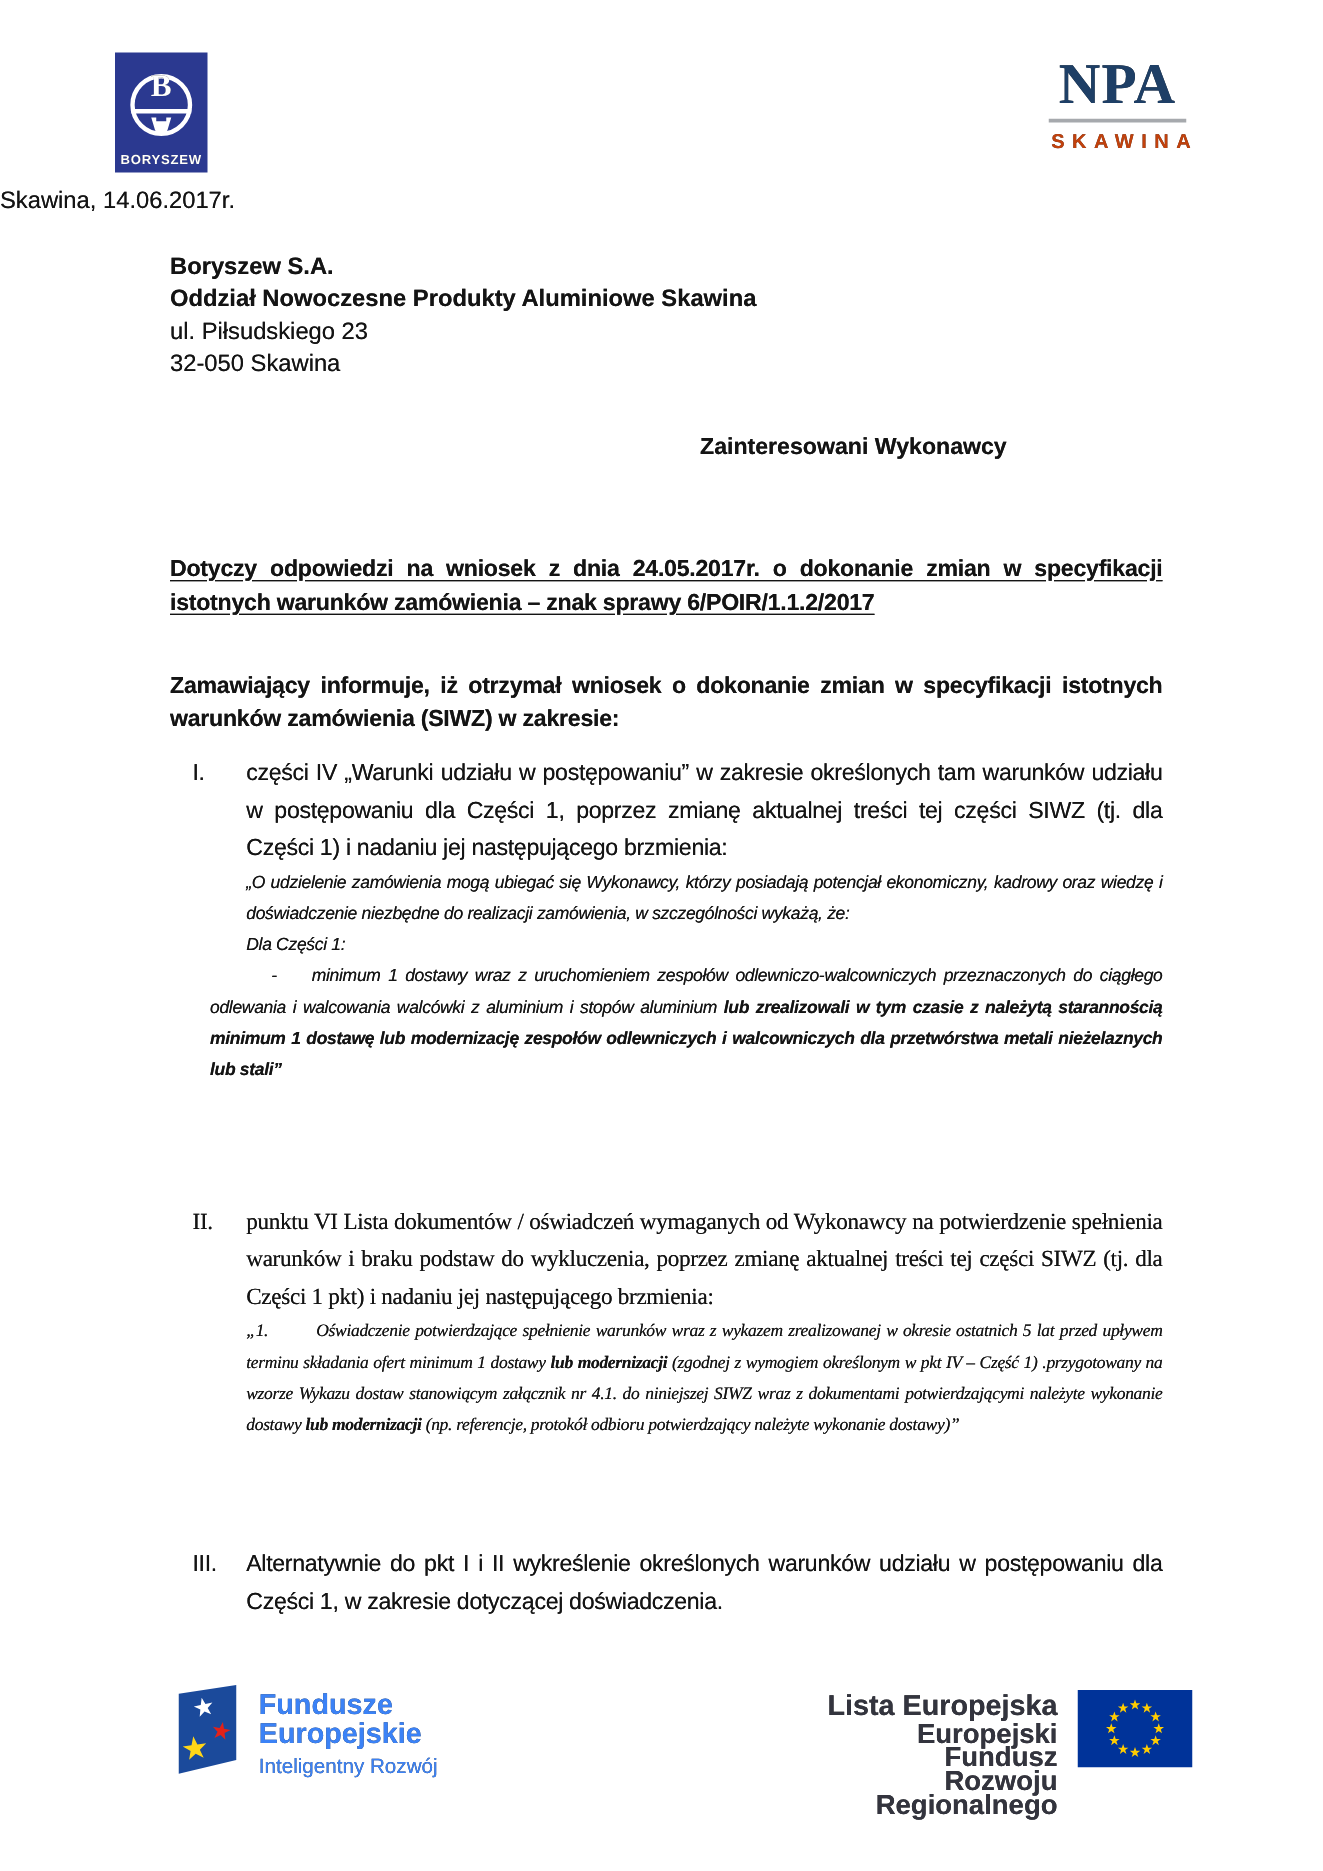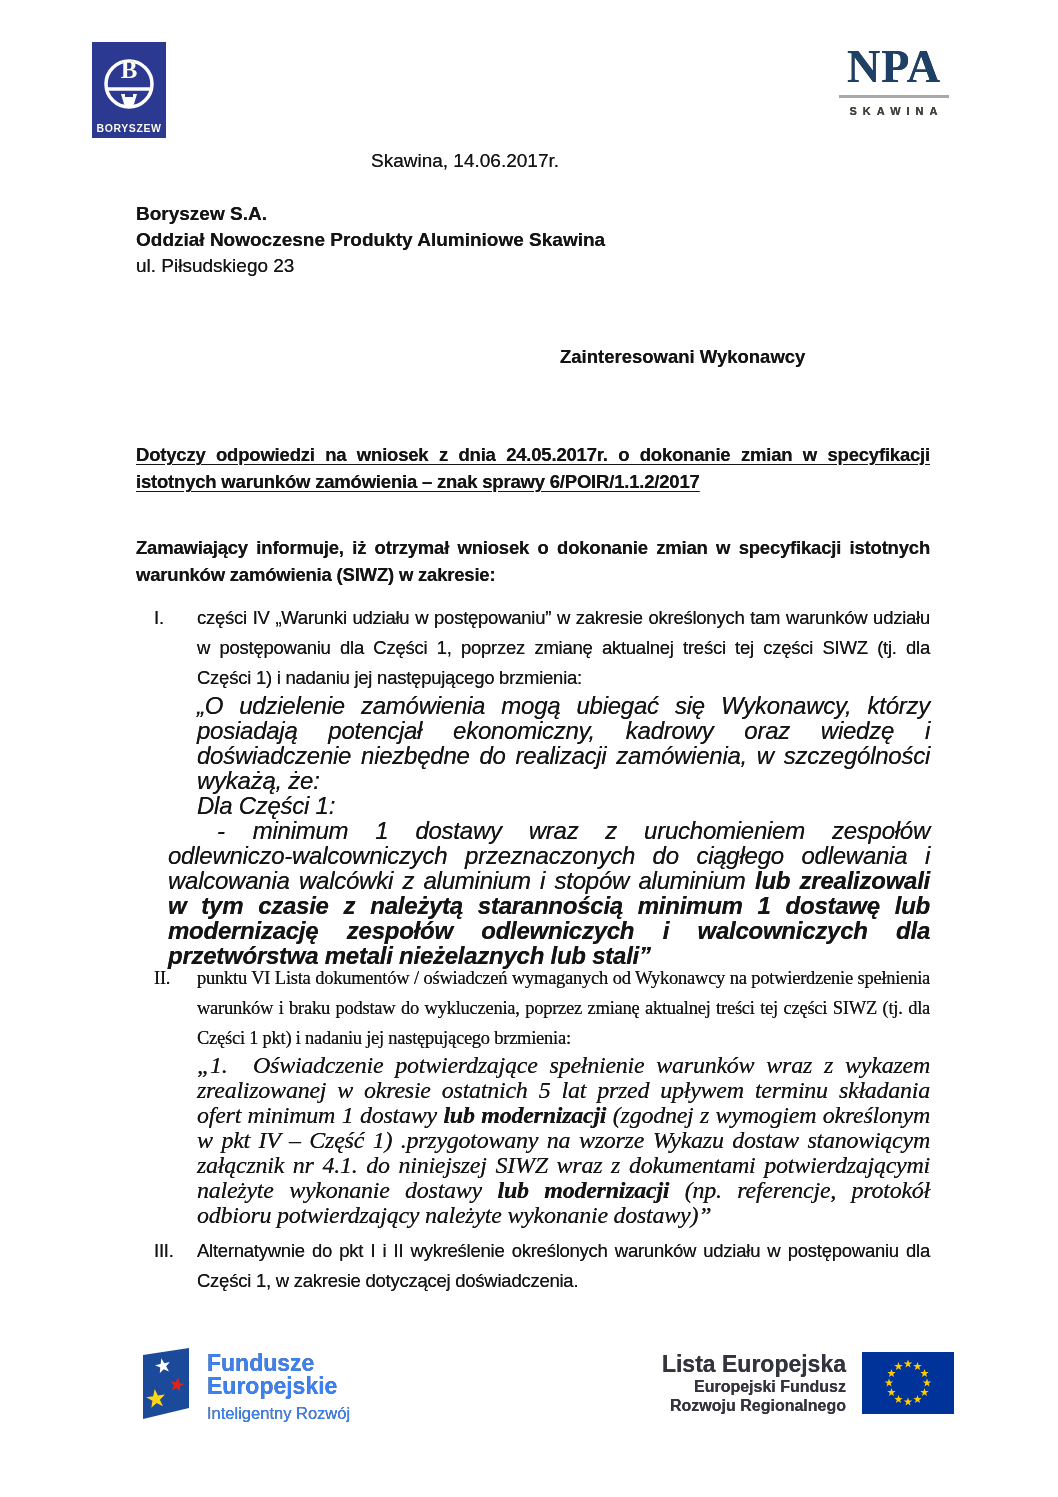--- a/index.html
+++ b/index.html
@@ -13,57 +13,57 @@
   .boryszew svg{position:absolute;left:0;top:0;}
   .b-letter{position:absolute;top:15px;left:0;width:74px;text-align:center;
             font-family:"Liberation Serif",serif;font-weight:bold;font-size:25px;color:#fff;line-height:25px;}
   .b-label{position:absolute;bottom:4px;left:0;width:74px;text-align:center;
            font-weight:bold;font-size:10.5px;letter-spacing:.6px;color:#fff;}
 
   
   .npa{left:836px;top:44px;width:116px;text-align:center;color:#1e3f66;}
   .npa-name{font-family:"Liberation Serif",serif;font-weight:bold;font-size:46px;line-height:46px;letter-spacing:1px;}
   .npa-rule{height:3px;background:#a6a9ad;margin:5px 3px 7px 3px;}
-  .npa-city{font-weight:bold;font-size:11px;letter-spacing:6px;text-indent:5px;color:#404040;}
+  .npa-city{font-weight:bold;font-size:16px;letter-spacing:6px;text-indent:5px;color:#c2410c;}
 
-  .date{top:150px;left:0;width:930px;text-align:center;font-size:19px;}
+  .date{top:150px;left:0;width:930px;text-align:left;font-size:19px;}
 
   .address{left:136px;top:201px;font-size:19px;line-height:26px;}
   .address .bold{font-weight:bold;}
 
   .recipient{left:560px;top:346px;font-size:18.5px;font-weight:bold;}
 
   .subject{left:136px;top:441px;width:794px;font-size:18.5px;font-weight:bold;line-height:27px;
            text-align:justify;text-decoration:underline;text-underline-offset:3px;letter-spacing:-0.2px;}
 
   .intro{left:136px;top:534px;width:794px;font-size:18.5px;font-weight:bold;line-height:27px;
          text-align:justify;letter-spacing:-0.2px;}
 
   
   .item{left:136px;width:794px;letter-spacing:-0.25px;}
   .item .num{position:absolute;left:18px;top:0;font-size:18.5px;line-height:30px;}
   .item .body{margin-left:61px;}
   .item .text{font-size:18.5px;line-height:30px;text-align:justify;}
-  .quote{font-style:italic;font-size:24px;line-height:25px;text-align:justify;margin:0;}
+  .quote{font-style:italic;font-size:14px;line-height:25px;text-align:justify;margin:0;}
   .quote .b{font-weight:bold;}
   .bullet{margin-left:-29px;text-indent:49px;}
   .dash{margin-right:28px;}
   .qnum{display:inline-block;width:56px;}
   #item1{top:603px;}
   #item2{top:963px;font-family:Liberation Serif, serif;}
   #item3{top:1236px;}
 
   
   .footer-fe{left:140px;top:1346px;display:flex;align-items:flex-start;}
   .fe-text{margin-left:15px;margin-top:6px;color:#3b82f6;}
   .fe-title{font-size:23px;line-height:23px;font-weight:bold;}
   .fe-sub{font-size:16.5px;margin-top:6px;}
   .footer-eu{left:648px;top:1352px;width:198px;text-align:right;color:#33343e;}
   .eu-title{font-size:23px;line-height:25px;font-weight:bold;}
-  .eu-sub{font-size:16px;line-height:19px;font-weight:bold;}
+  .eu-sub{font-size:22px;line-height:19px;font-weight:bold;}
   .eu-flag{left:862px;top:1352px;}
 </style>
 </head>
 <body>
 
 <div class="page doc-text">
 
   <div class="abs boryszew">
     <svg width="74" height="96" viewBox="0 0 74 96">
       <circle cx="37" cy="42" r="23" fill="none" stroke="#ffffff" stroke-width="3.5"></circle>
@@ -79,20 +79,21 @@
     <div class="npa-rule"></div>
     <div class="npa-city">SKAWINA</div>
   </div>
 
   <div class="abs date">Skawina, 14.06.2017r.</div>
 
   <div class="abs address">
     <div class="bold">Boryszew S.A.</div>
     <div class="bold">Oddział Nowoczesne Produkty Aluminiowe Skawina</div>
     <div>ul. Piłsudskiego 23</div>
+    <div>32-050 Skawina</div>
   </div>
 
   <div class="abs recipient">Zainteresowani Wykonawcy</div>
 
   <div class="abs subject">Dotyczy odpowiedzi na wniosek z dnia 24.05.2017r. o dokonanie zmian w specyfikacji istotnych warunków zamówienia – znak sprawy 6/POIR/1.1.2/2017</div>
 
   <div class="abs intro">Zamawiający informuje, iż otrzymał wniosek o dokonanie zmian w specyfikacji istotnych warunków zamówienia (SIWZ) w zakresie:</div>
 
   <div class="abs item" id="item1">
     <div class="num">I.</div>

